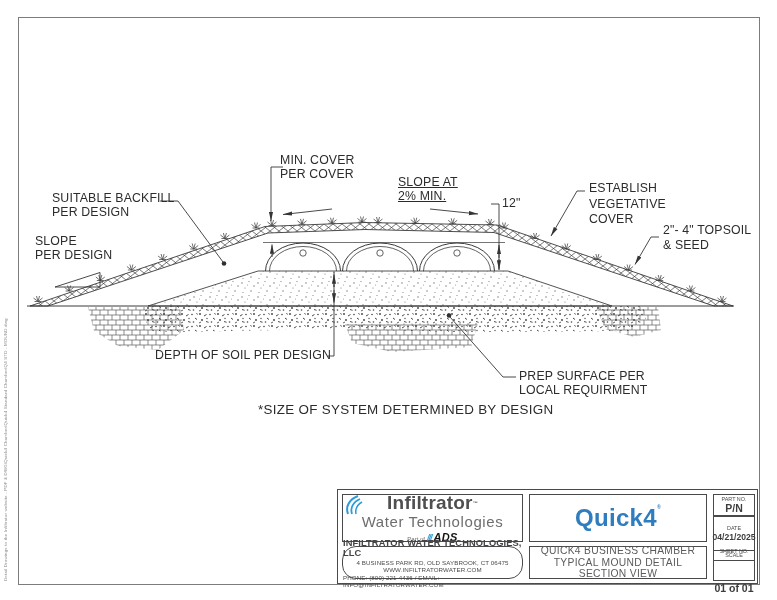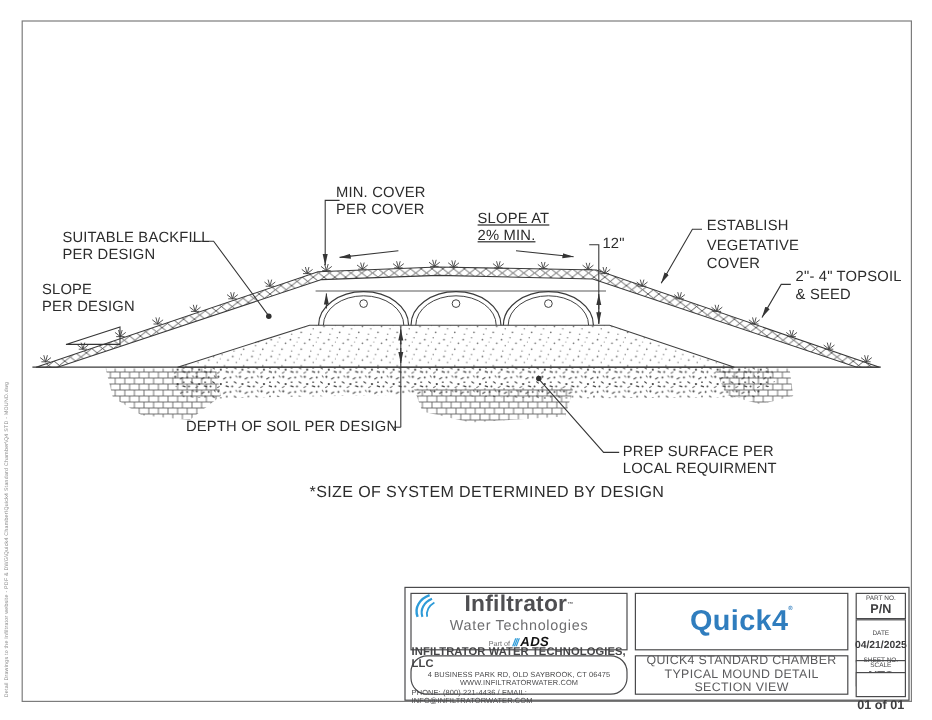--- a/index.html
+++ b/index.html
@@ -20,21 +20,21 @@
   #cell-co{left:4px;top:56px;width:181px;height:33px;padding-top:1px;border-radius:14px;}
   #cell-q4{left:191px;top:4px;width:178px;height:48px;}
   #cell-title{left:191px;top:56px;width:178px;height:33px;}
   .fcell{left:375px;width:42px;}
   .flabel{font-size:5.4px;color:#4a4a4c;line-height:6px;}
   .fvalue{font-size:10.5px;font-weight:bold;color:#3d3d3f;line-height:12px;}
   .fvalue.date{font-size:8.6px;}
   #brandrow{display:flex;align-items:flex-end;gap:3px;}
   #brand{font-size:19px;font-weight:bold;color:#4f4f52;letter-spacing:.2px;line-height:18px;}
   #brand sup{font-size:5px;vertical-align:top;}
-  #tagline{font-size:12px;color:#6e6e70;letter-spacing:.6px;margin-top:1px;}
+  #tagline{font-size:15px;color:#6e6e70;letter-spacing:.6px;margin-top:1px;}
   #adsrow{font-size:6px;color:#6e6e70;margin-top:1px;display:flex;align-items:baseline;gap:2px;}
   #ads-sl{color:#2e9bd8;font-weight:bold;font-style:italic;font-size:9px;letter-spacing:-1px;}
   #ads{font-weight:bold;font-style:italic;font-size:11px;color:#111;letter-spacing:.3px;}
   #q4{font-size:24px;font-weight:bold;color:#2f7dbe;letter-spacing:.3px;}
   #q4 sup{font-size:5px;vertical-align:top;}
   #co-name{font-size:9.3px;font-weight:bold;color:#454547;letter-spacing:.1px;line-height:10.5px;}
   .co-line{font-size:6.2px;color:#4a4a4c;line-height:7.4px;letter-spacing:.1px;}
   .t-line{font-size:10.3px;color:#5b5b5d;line-height:11.6px;letter-spacing:.3px;}
 </style>
 </head>
@@ -196,21 +196,21 @@
       <div class="co-line">4 BUSINESS PARK RD, OLD SAYBROOK, CT 06475</div>
       <div class="co-line">WWW.INFILTRATORWATER.COM</div>
       <div class="co-line">PHONE: (800) 221-4436 / EMAIL: INFO@INFILTRATORWATER.COM</div>
     </div>
 
     <div id="cell-q4" class="cell">
       <div id="q4"><span>Quick4</span><sup>®</sup></div>
     </div>
 
     <div id="cell-title" class="cell">
-      <div class="t-line">QUICK4 STANDARD CHAMBER</div>
+      <div class="t-line">QUICK4 BUSINESS CHAMBER</div>
       <div class="t-line">TYPICAL MOUND DETAIL</div>
       <div class="t-line">SECTION VIEW</div>
     </div>
 
     <div class="cell fcell" style="top:4px;height:22px;">
       <div class="flabel">PART NO.</div>
       <div class="fvalue">P/N</div>
     </div>
     <div class="cell fcell" style="top:26px;height:36px;">
       <div class="flabel">DATE</div>

